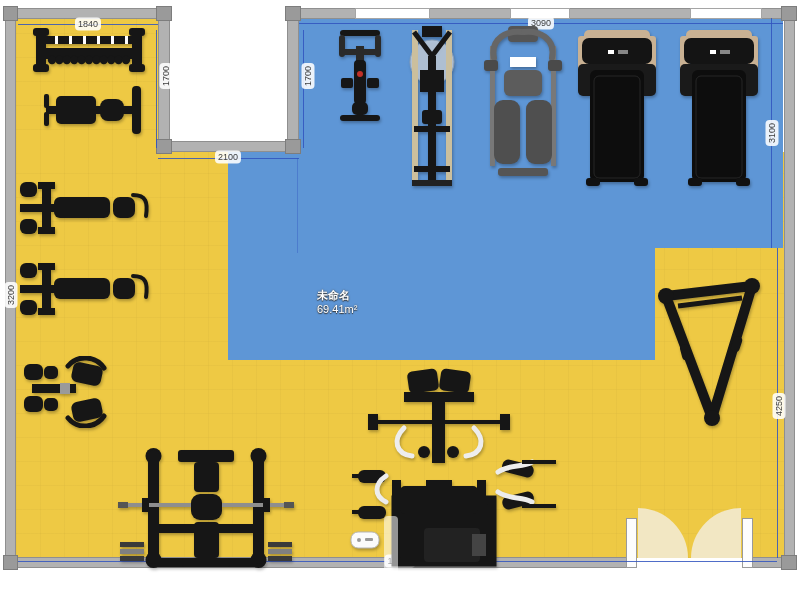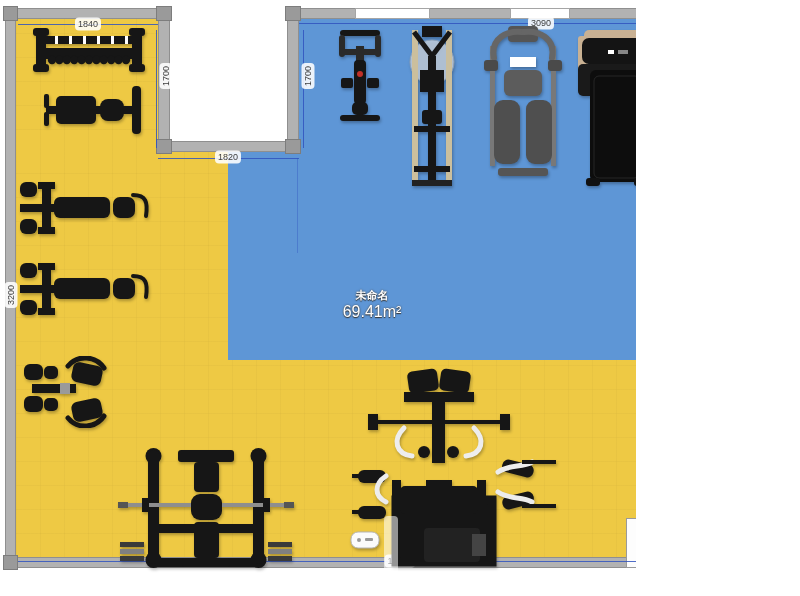--- a/index.html
+++ b/index.html
@@ -1,17 +1,17 @@
 <!DOCTYPE html>
 <html><head>
 <meta charset="utf-8">
 <style>
   html,body{margin:0;padding:0;background:#fff;}
   body{font-family:"Liberation Sans",sans-serif;}
-  .canvas{position:relative;width:636px;height:596px;background:#ffffff;overflow:hidden;}
+  .canvas{position:relative;width:800px;height:596px;background:#ffffff;overflow:hidden;}
 
   
   .floor{position:absolute;background:#eec944;}
   .floor-tex{background:
       repeating-linear-gradient(0deg, rgba(0,0,0,.025) 0 1px, transparent 1px 24px),
       repeating-linear-gradient(90deg, rgba(0,0,0,.025) 0 1px, transparent 1px 24px),
       #eec944;}
   .blue-zone{position:absolute;left:228px;top:18px;width:555px;height:342px;
       background:#5e96d6;
       clip-path:polygon(71px 134px,71px 0px,555px 0px,555px 230px,427px 230px,427px 342px,0px 342px,0px 134px);}
@@ -23,24 +23,24 @@
   .door-leaf{position:absolute;width:11px;height:50px;top:518px;background:#fdfdfd;box-shadow:inset 0 0 0 1px #9a9a9a;}
 
   
   .dim-h{position:absolute;height:1px;background:rgba(48,84,190,.85);}
   .dim-v{position:absolute;width:1px;background:rgba(48,84,190,.85);}
   .pill{position:absolute;transform:translate(-50%,-50%);background:rgba(255,255,255,.88);
         border-radius:4px;padding:0 3px;font-size:9px;line-height:13px;color:#3c3c3c;white-space:nowrap;}
   .pill-v{transform:translate(-50%,-50%) rotate(-90deg);}
 
   
-  .room-label{position:absolute;left:317px;top:288px;width:110px;text-align:center;color:#fff;
+  .room-label{position:absolute;left:317px;top:288px;width:110px;color:#fff;
       text-shadow:0 0 2px #444,0 1px 1px #333;}
   .room-label .l1{font-size:11px;font-weight:bold;}
-  .room-label .l2{font-size:16px;}
+  .room-label .l2{font-size:11px;}
 
   .equip{position:absolute;filter:drop-shadow(1px 2px 1.5px rgba(0,0,0,.28));}
   .b{fill:#161616;}
 </style>
 </head>
 <body>
 
 <div class="canvas">
 
   <div class="floor floor-tex" style="left:16px;top:19px;width:142px;height:135px;"></div>
@@ -84,21 +84,21 @@
   <div class="dim-h" style="left:158px;top:158px;width:141px;"></div>
   <div class="dim-v" style="left:297px;top:158px;height:95px;opacity:.45;"></div>
   <div class="dim-h" style="left:299px;top:23px;width:484px;"></div>
   <div class="dim-v" style="left:771px;top:18px;height:230px;"></div>
   <div class="dim-v" style="left:777px;top:248px;height:310px;"></div>
   <div class="dim-h" style="left:18px;top:561px;width:759px;"></div>
 
   <div class="pill" style="left:88px;top:24px;">1840</div>
   <div class="pill pill-v" style="left:166px;top:76px;">1700</div>
   <div class="pill pill-v" style="left:308px;top:76px;">1700</div>
-  <div class="pill" style="left:228px;top:157px;">1820</div>
+  <div class="pill" style="left:228px;top:157px;">2100</div>
   <div class="pill" style="left:541px;top:23px;">3090</div>
   <div class="pill pill-v" style="left:772px;top:133px;">3100</div>
   <div class="pill pill-v" style="left:779px;top:406px;">4250</div>
   <div class="pill pill-v" style="left:11px;top:295px;">3200</div>
   <div class="pill" style="left:400px;top:561px;">10000</div>
 
   <div class="room-label">
     <div class="l1">未命名</div>
     <div class="l2">69.41m²</div>
   </div>

